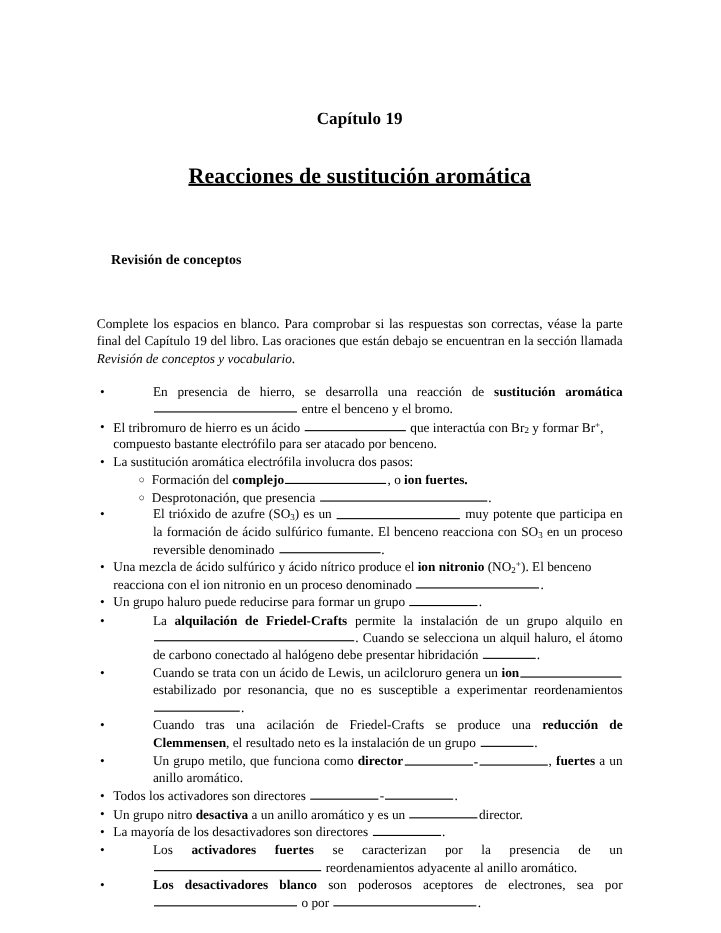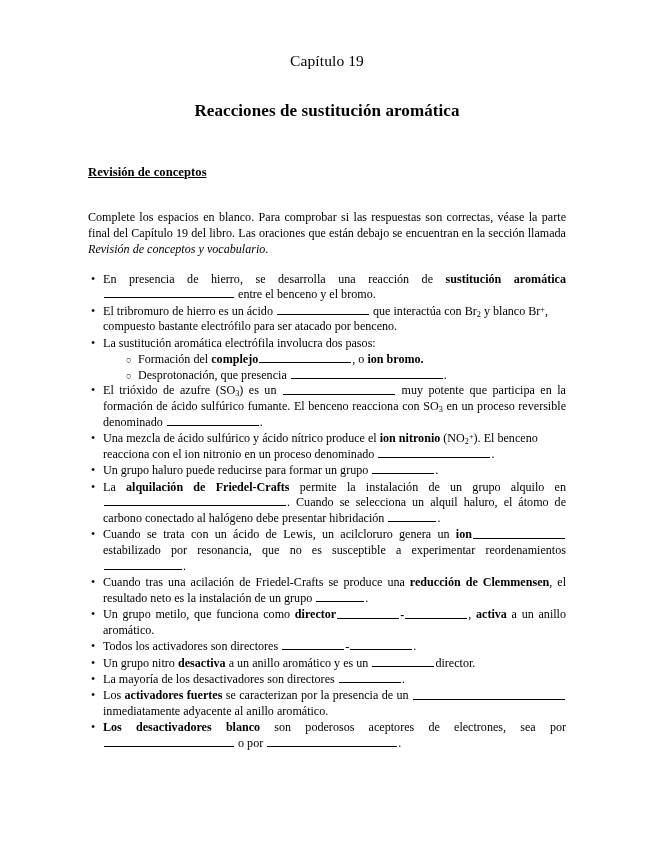--- a/index.html
+++ b/index.html
@@ -28,40 +28,40 @@
   .content {
     position: absolute;
     left: 88px;
     top: 0;
     width: 478px;
   }
 
   .chapter-title {
     text-align: center;
     font-size: 15.5px;
-    font-weight: normal;
-    margin: 0;
-    padding-top: 52px;
+    font-weight: bold;
+    margin: 0;
+    padding-top: 100px;
     letter-spacing: 0.1px;
   }
 
   .doc-title {
     text-align: center;
-    font-size: 17px;
+    font-size: 20px;
     font-weight: bold;
     margin: 0;
     padding-top: 31px;
     letter-spacing: 0.1px;
+    text-decoration: underline;
   }
 
   .section-heading {
     font-size: 12.6px;
     font-weight: bold;
-    text-decoration: underline;
-    margin: 0;
+    margin: 13px;
     padding-top: 44px;
     letter-spacing: 0.05px;
   }
 
   .intro {
     font-size: 12.1px;
     line-height: 16.2px;
     text-align: justify;
     margin: 0;
     padding-top: 29px;
@@ -86,20 +86,21 @@
     left: 3px;
     top: 0;
     font-size: 12.1px;
     line-height: 15.6px;
   }
 
   
   li.bullet.justify > .body {
     text-align: justify;
     text-align-last: left;
+    margin-left: 36px;
   }
   li.bullet > .body {
     display: block;
   }
 
   
   ul.sub-list {
     list-style: none;
     margin: 0;
     padding: 0;
@@ -167,30 +168,30 @@
 
     <ul class="bullet-list">
 
       <li class="bullet justify">
           <span class="marker">•</span>
           <span class="body"><span>En presencia de hierro, se desarrolla una reacción de </span><b>sustitución aromática</b><span class="blank b-3xl"></span><span> entre el benceno y el bromo.</span></span>
         </li>
 
       <li class="bullet">
           <span class="marker">•</span>
-          <span class="body"><span>El tribromuro de hierro es un ácido </span><span class="blank b-xl"></span><span> que interactúa con Br</span><sub>2</sub><span> y blanco Br</span><sup>+</sup><span>, compuesto bastante electrófilo para ser atacado por benceno.</span></span>
+          <span class="body"><span>El tribromuro de hierro es un ácido </span><span class="blank b-xl"></span><span> que interactúa con Br</span><sub>2</sub><span> y formar Br</span><sup>+</sup><span>, compuesto bastante electrófilo para ser atacado por benceno.</span></span>
         </li>
 
       <li class="bullet">
           <span class="marker">•</span>
           <span class="body">La sustitución aromática electrófila involucra dos pasos:</span>
         </li>
 
       <ul class="sub-list">
-        <li class="subbullet"><span class="marker">○</span><span class="body"><span>Formación del </span><b>complejo</b><span class="blank b-xl"></span><span>, o </span><b>ion bromo.</b></span></li>
+        <li class="subbullet"><span class="marker">○</span><span class="body"><span>Formación del </span><b>complejo</b><span class="blank b-xl"></span><span>, o </span><b>ion fuertes.</b></span></li>
 
         <li class="subbullet"><span class="marker">○</span><span class="body"><span>Desprotonación, que presencia </span><span class="blank b-4xl"></span><span>.</span></span></li>
       </ul>
 
       <li class="bullet justify">
           <span class="marker">•</span>
           <span class="body"><span>El trióxido de azufre (SO</span><sub>3</sub><span>) es un </span><span class="blank b-2xl"></span><span> muy potente que participa en la formación de ácido sulfúrico fumante. El benceno reacciona con SO</span><sub>3</sub><span> en un proceso reversible denominado </span><span class="blank b-xl"></span><span>.</span></span>
         </li>
 
       <li class="bullet">
@@ -213,41 +214,41 @@
           <span class="body"><span>Cuando se trata con un ácido de Lewis, un acilcloruro genera un </span><b>ion</b><span class="blank b-xl"></span><span> estabilizado por resonancia, que no es susceptible a experimentar reordenamientos </span><span class="blank b-lg"></span><span>.</span></span>
         </li>
 
       <li class="bullet justify">
           <span class="marker">•</span>
           <span class="body"><span>Cuando tras una acilación de Friedel-Crafts se produce una </span><b>reducción de Clemmensen</b><span>, el resultado neto es la instalación de un grupo </span><span class="blank b-sm"></span><span>.</span></span>
         </li>
 
       <li class="bullet justify">
           <span class="marker">•</span>
-          <span class="body"><span>Un grupo metilo, que funciona como </span><b>director</b><span class="nowrap"><span class="blank b-md"></span><b>-</b><span class="blank b-md"></span></span><span>, </span><b>activa</b><span> a un anillo aromático.</span></span>
+          <span class="body"><span>Un grupo metilo, que funciona como </span><b>director</b><span class="nowrap"><span class="blank b-md"></span><b>-</b><span class="blank b-md"></span></span><span>, </span><b>fuertes</b><span> a un anillo aromático.</span></span>
         </li>
 
       <li class="bullet">
           <span class="marker">•</span>
           <span class="body"><span>Todos los activadores son directores </span><span class="nowrap"><span class="blank b-md"></span><span>-</span><span class="blank b-md"></span></span><span>.</span></span>
         </li>
 
       <li class="bullet">
           <span class="marker">•</span>
           <span class="body"><span>Un grupo nitro </span><b>desactiva</b><span> a un anillo aromático y es un </span><span class="blank b-md"></span><span>director.</span></span>
         </li>
 
       <li class="bullet">
           <span class="marker">•</span>
           <span class="body"><span>La mayoría de los desactivadores son directores </span><span class="blank b-md"></span><span>.</span></span>
         </li>
 
       <li class="bullet justify">
           <span class="marker">•</span>
-          <span class="body"><span>Los </span><b>activadores fuertes</b><span> se caracterizan por la presencia de un </span><span class="blank b-4xl"></span><span> inmediatamente adyacente al anillo aromático.</span></span>
+          <span class="body"><span>Los </span><b>activadores fuertes</b><span> se caracterizan por la presencia de un </span><span class="blank b-4xl"></span><span> reordenamientos adyacente al anillo aromático.</span></span>
         </li>
 
       <li class="bullet justify">
           <span class="marker">•</span>
           <span class="body"><b>Los desactivadores blanco</b><span> son poderosos aceptores de electrones, sea por </span><span class="blank b-3xl"></span><span> o por </span><span class="blank b-3xl"></span><span>.</span></span>
         </li>
 
     </ul>
   </div>
 </div>

